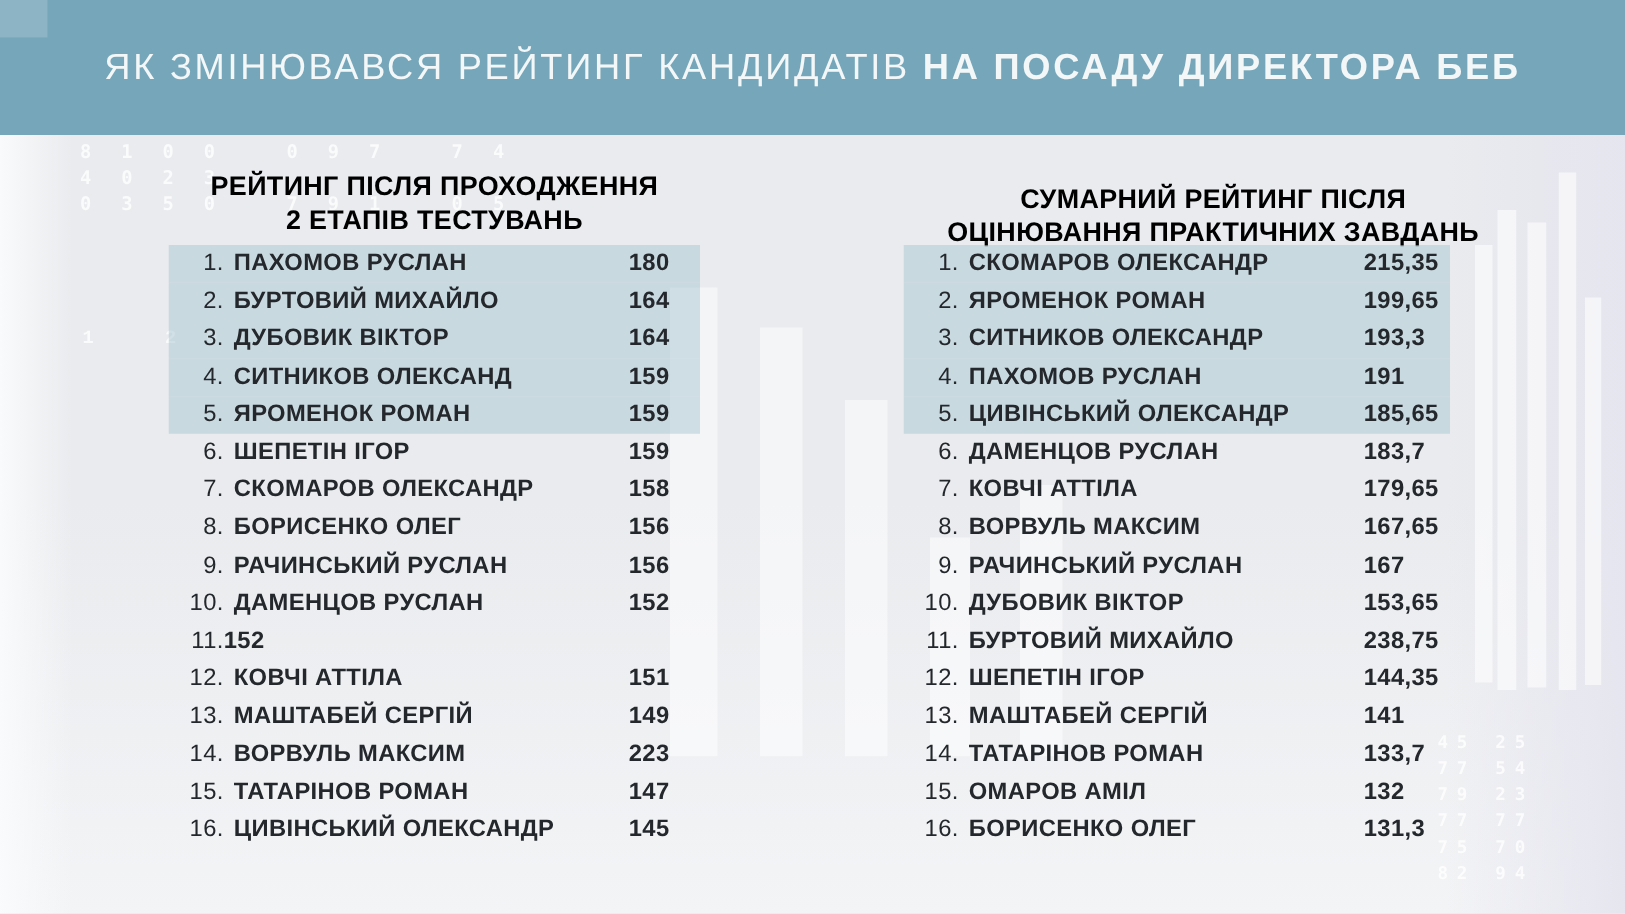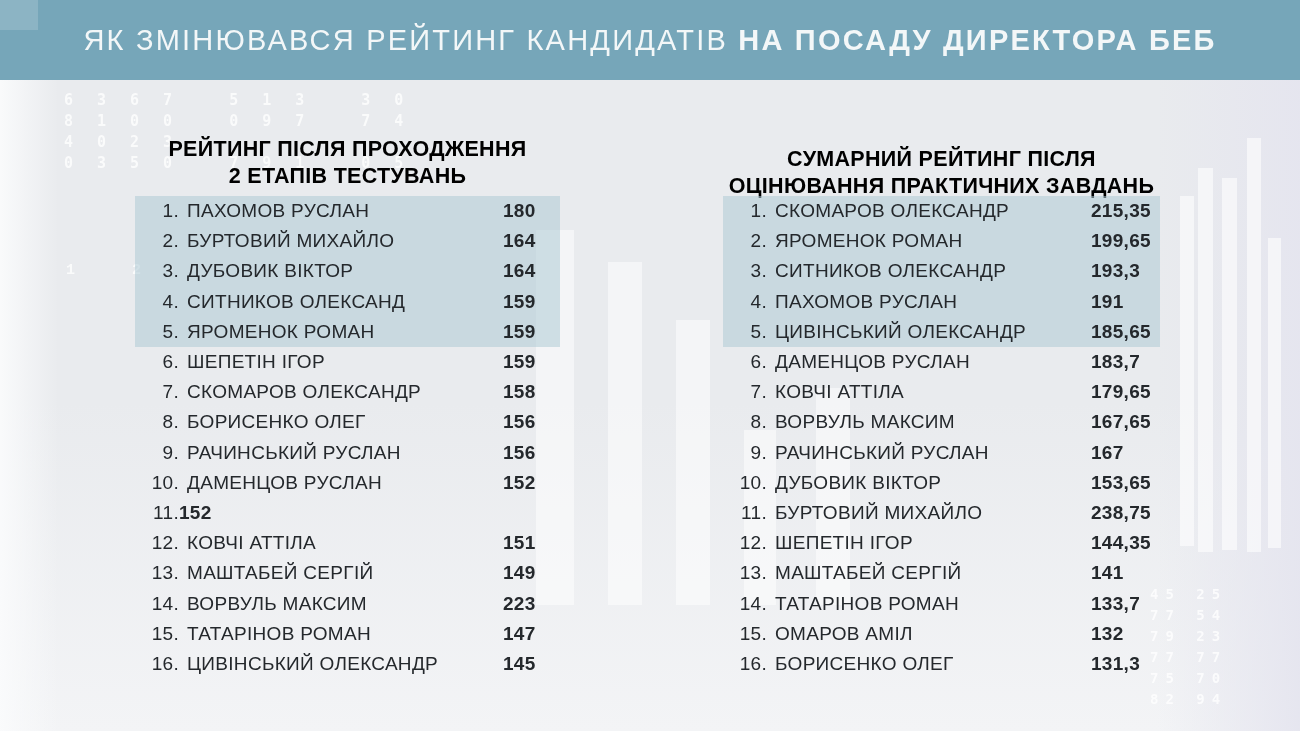--- a/index.html
+++ b/index.html
@@ -21,50 +21,50 @@
   .bar.rt{background:rgba(255,255,255,.58);}
   .digits{
     position:absolute;font-family:"DejaVu Sans Mono","Liberation Mono",monospace;
     font-weight:700;color:rgba(255,255,255,.78);white-space:pre;
   }
   .digits.wide{font-size:15px;line-height:21px;letter-spacing:24px;}
   .digits.tight{font-size:14px;line-height:21px;letter-spacing:7px;}
 
   
   .header{
-    position:absolute;top:0;left:0;width:1300px;height:80px;
+    position:absolute;top:0;left:0;width:1300px;height:108px;
     display:flex;align-items:center;justify-content:center;
   }
   .header .corner{position:absolute;left:0;top:0;width:38px;height:30px;background:rgba(255,255,255,.16);}
   .title{
     font-size:29px;letter-spacing:2.2px;color:#f3f7f8;font-weight:400;
     white-space:nowrap;
   }
   .title .t-bold{font-weight:700;}
 
   
   .panel-heading{
     position:absolute;top:118px;text-align:center;
     font-weight:700;font-size:21.5px;line-height:27px;
     color:#000000;letter-spacing:.3px;
   }
   .panel-heading.left{left:135px;width:425px;}
-  .panel-heading.right{left:723px;width:437px;margin-top:28px;}
+  .panel-heading.right{left:752px;width:437px;margin-top:28px;}
 
   
   .list{position:absolute;top:196px;}
   .list.left{left:135px;width:425px;}
   .list.right{left:723px;width:437px;}
   .row{
     display:grid;grid-template-columns:44px 324px 1fr;
     height:30.2px;align-items:center;
     font-size:19px;color:#24282c;letter-spacing:.3px;white-space:nowrap;
   }
   .row .rank{text-align:right;}
-  .row .name{padding-left:8px;}
+  .row .name{padding-left:8px;font-weight:bold;}
   .row .score{font-weight:700;}
   .row.hl{background:rgba(175,202,213,.55);}
 </style>
 </head>
 <body>
 
 <div class="page" style="background: rgb(233, 235, 238);">
 
   <div class="bg-layer"></div>
   <div class="decor" id="decor">

